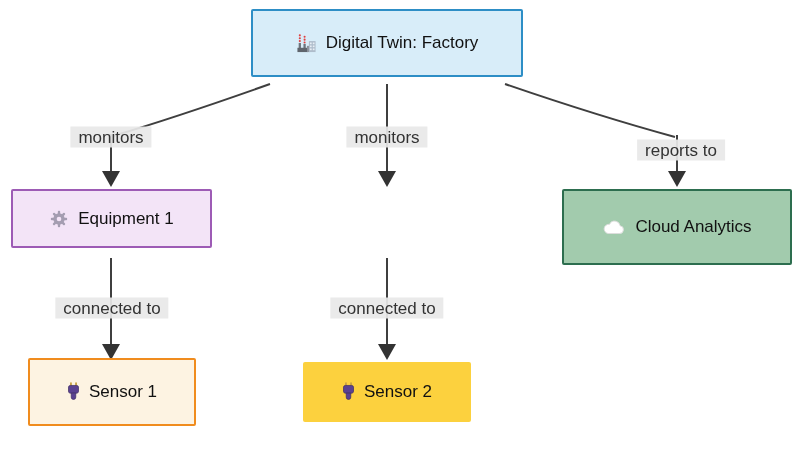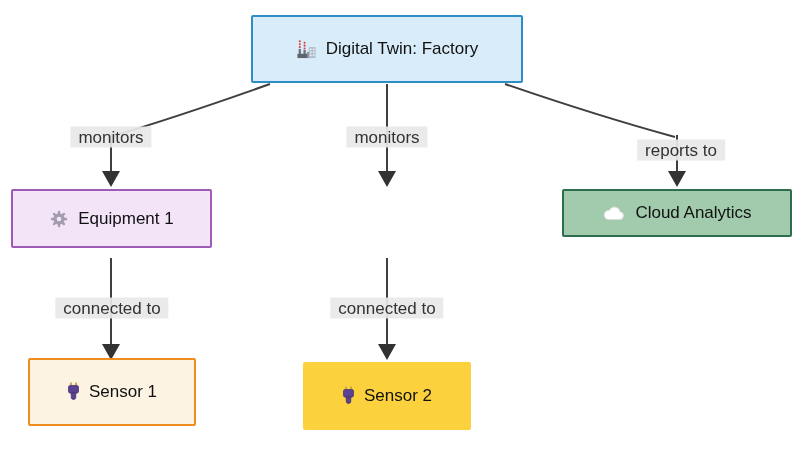--- a/index.html
+++ b/index.html
@@ -9,26 +9,26 @@
   .edge-label{
     position:absolute;transform:translate(-50%,-50%);
     background:rgba(232,232,232,0.92);color:#333333;
     font-size:17px;line-height:21px;padding:0 8px;white-space:nowrap;z-index:2;
   }
   .node{
     position:absolute;display:flex;align-items:center;justify-content:center;gap:9px;
     font-size:17px;color:#111111;border-radius:2px;box-sizing:border-box;z-index:3;
   }
   .node .icon{display:inline-flex;align-items:center;}
-  .node-factory{left:251px;top:15px;width:272px;height:68px;background:#d8edf9;border:2px solid #2d8ec6;}
+  .node-factory{left:251px;top:9px;width:272px;height:68px;background:#d8edf9;border:2px solid #2d8ec6;}
   .node-equipment-1{left:11px;top:189px;width:201px;height:59px;background:#f3e4f7;border:2px solid #9d5bb5;}
   .node-equipment-2{left:287px;top:189px;width:200px;height:68px;background:#eaf4ea;border:2px solid #4d9e53;}
-  .node-cloud{left:562px;top:189px;width:230px;height:48px;background:#a2cbad;border:2px solid #2d6e4f;align-items:center;}
+  .node-cloud{left:562px;top:189px;width:230px;height:76px;background:#a2cbad;border:2px solid #2d6e4f;align-items:center;}
   .node-sensor-1{left:28px;top:358px;width:168px;height:68px;background:#fdf3e2;border:2px solid #f08c1e;}
-  .node-sensor-2{left:303px;top:362px;width:168px;height:68px;background:#fcd13e;border:none;}
+  .node-sensor-2{left:303px;top:362px;width:168px;height:60px;background:#fcd13e;border:none;}
   .node-equipment-1 .gear-hole{fill:#f3e4f7;}
   .node-equipment-2 .gear-hole{fill:#eaf4ea;}
 </style>
 </head>
 <body>
 
 <div class="canvas">
 
   <svg class="edge-layer" width="800" height="458" viewBox="0 0 800 458">
     <g stroke="#3f3f3f" stroke-width="2" fill="none">

